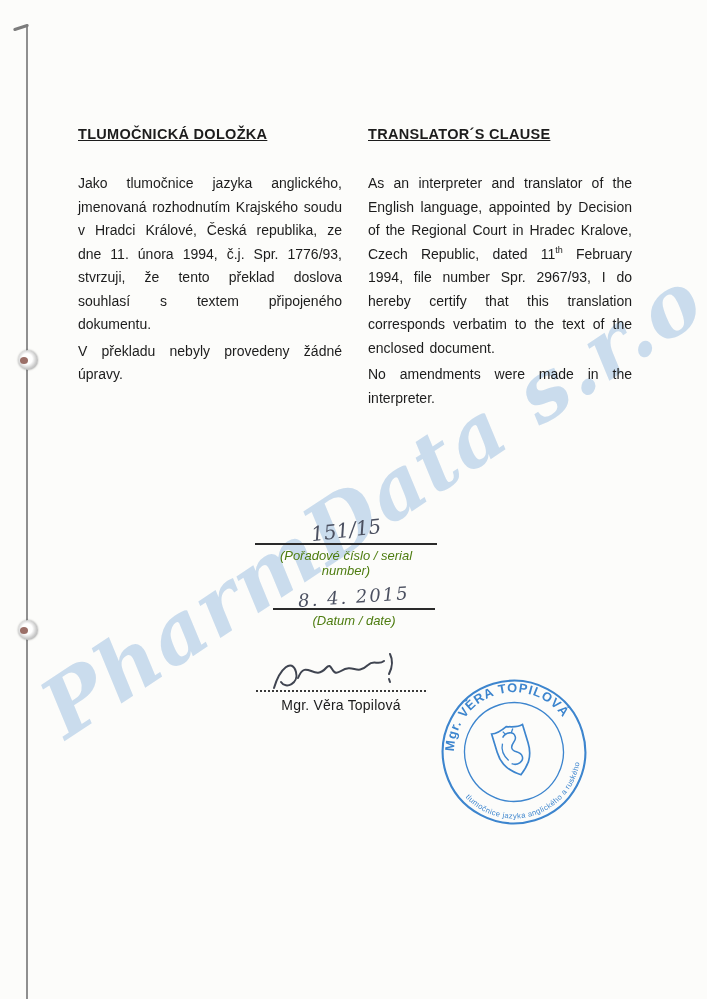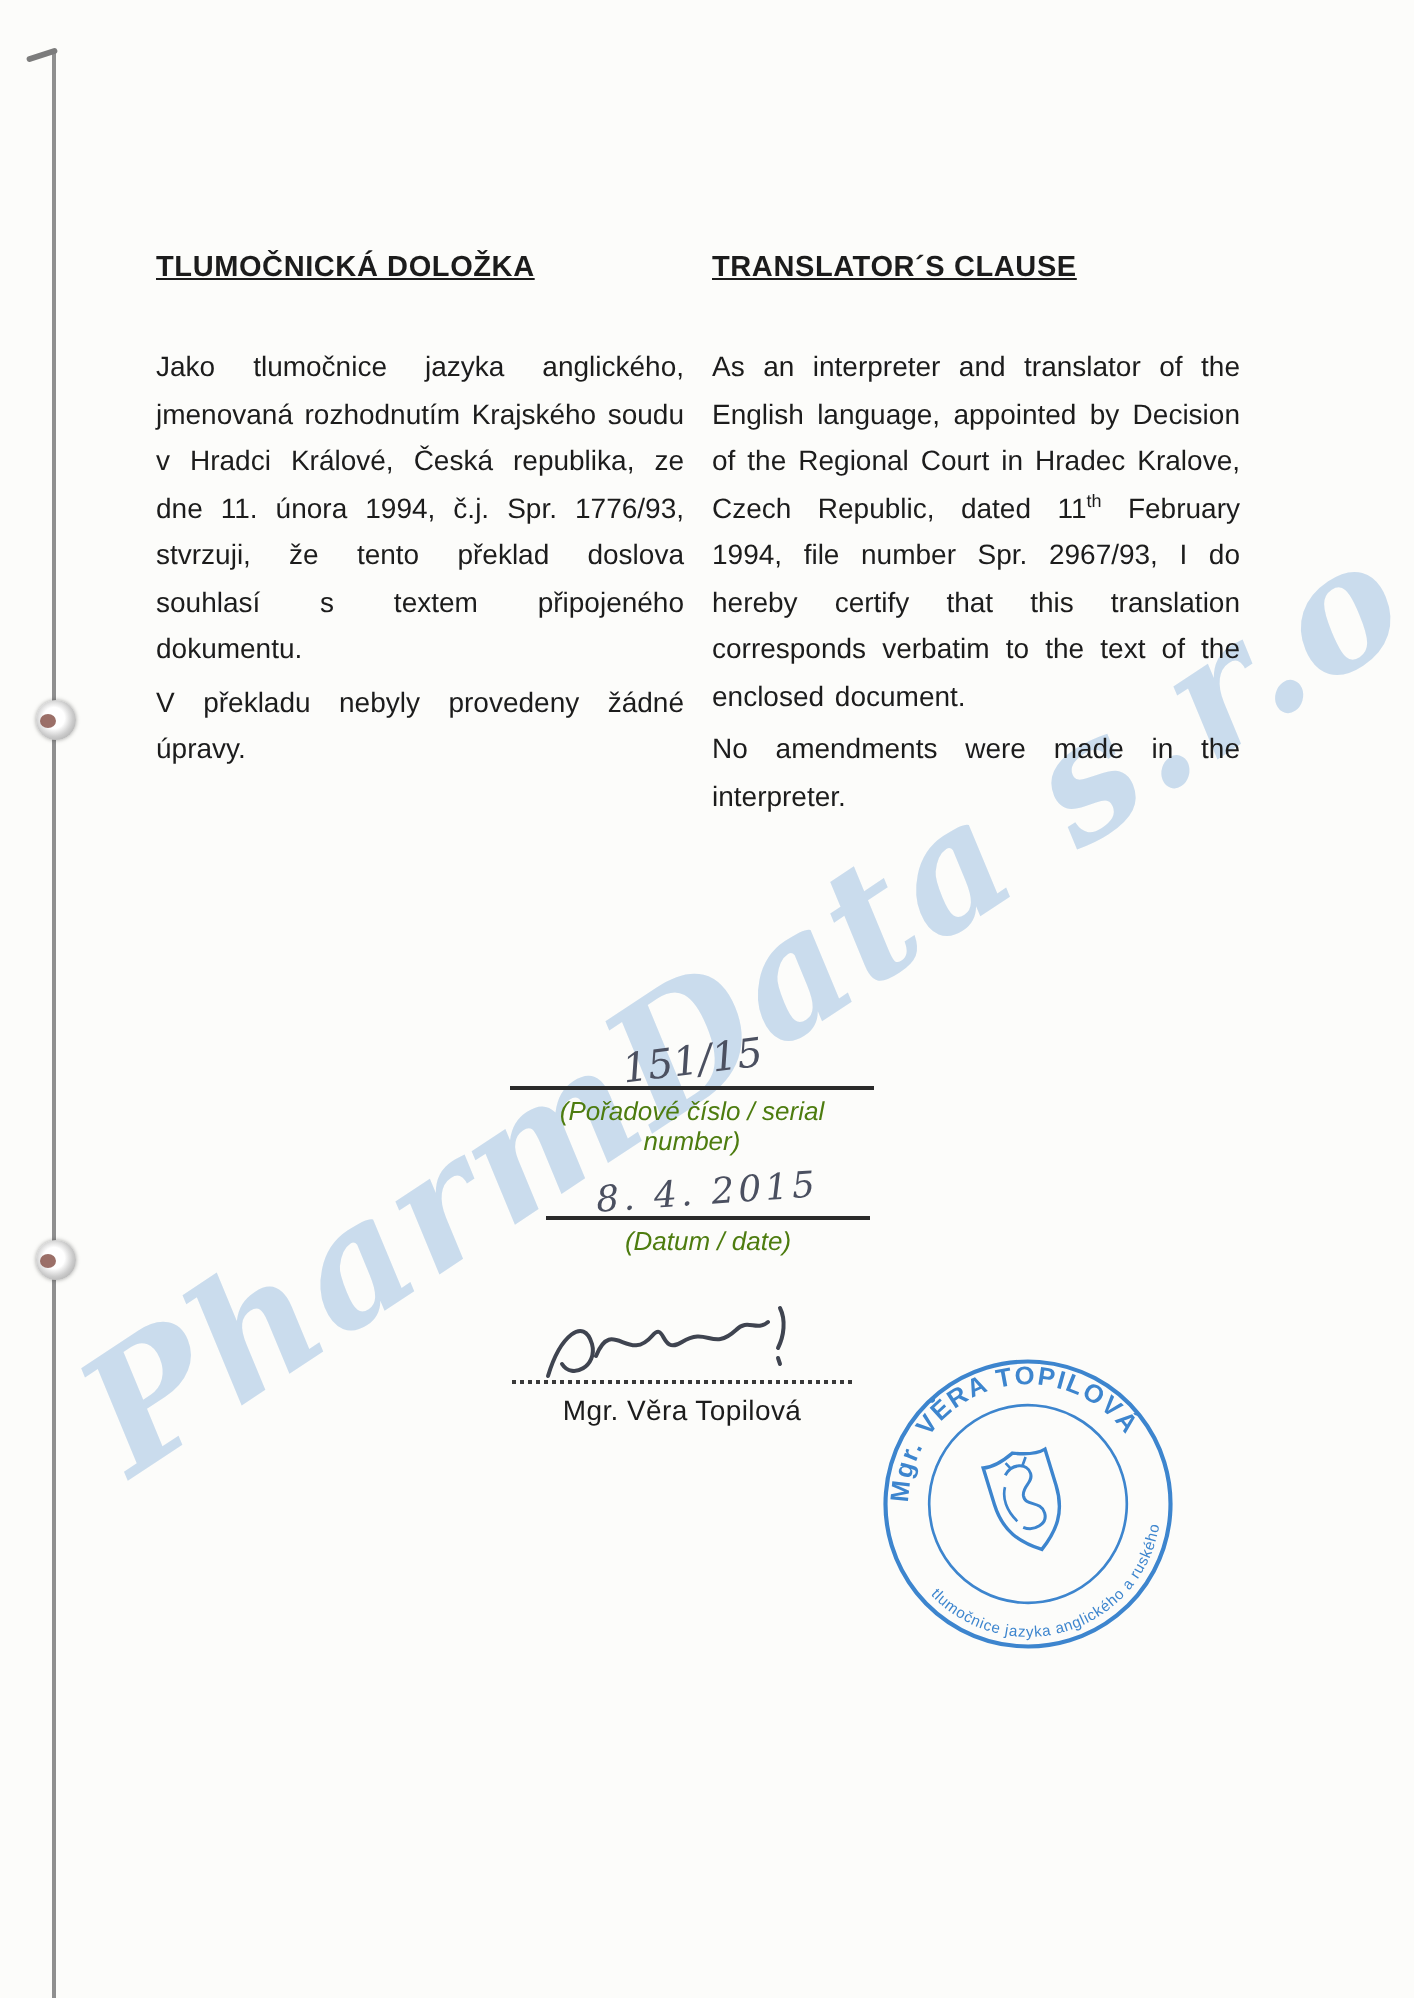--- a/index.html
+++ b/index.html
@@ -24,21 +24,21 @@
     transform:rotate(-33.5deg);transform-origin:0 50%;
     font-family:"DejaVu Serif",serif;font-style:italic;font-weight:bold;
     font-size:82px;letter-spacing:2px;white-space:nowrap;
     color:rgba(128,172,218,0.40);
   }
 
   .content{position:absolute;inset:0;z-index:2;}
 
   .col{position:absolute;top:126px;width:264px;}
   .col-left{left:78px;}
-  .col-right{left:356px;}
+  .col-right{left:368px;}
   .clause-heading{
     font-weight:bold;text-decoration:underline;
     font-size:14.5px;letter-spacing:.3px;margin:0 0 30px 0;
   }
   .col p{
     font-size:14px;line-height:23.5px;text-align:justify;
     margin:0 0 3px 0;word-spacing:1.5px;
   }
   sup{font-size:9px;line-height:0;}
 

